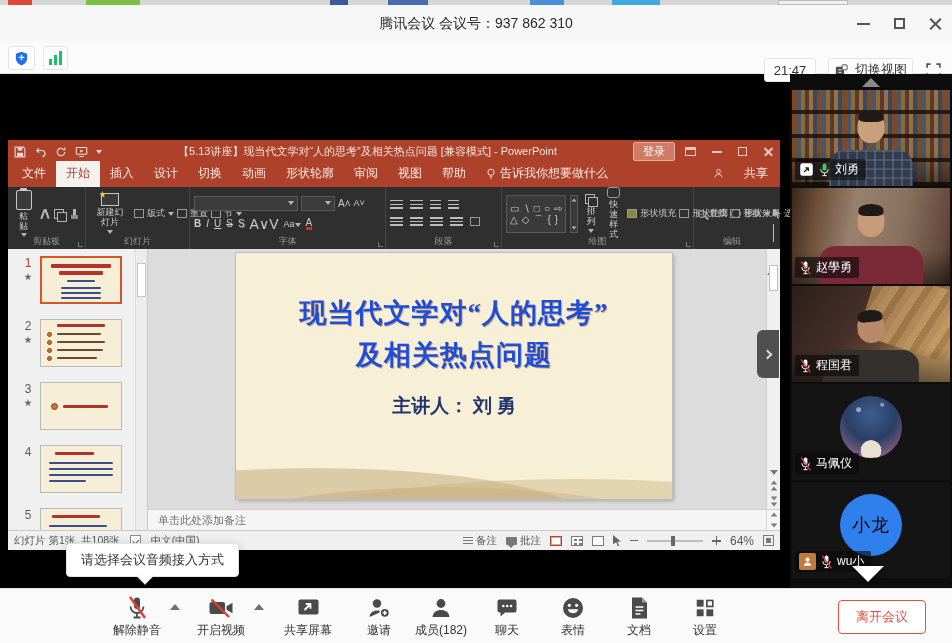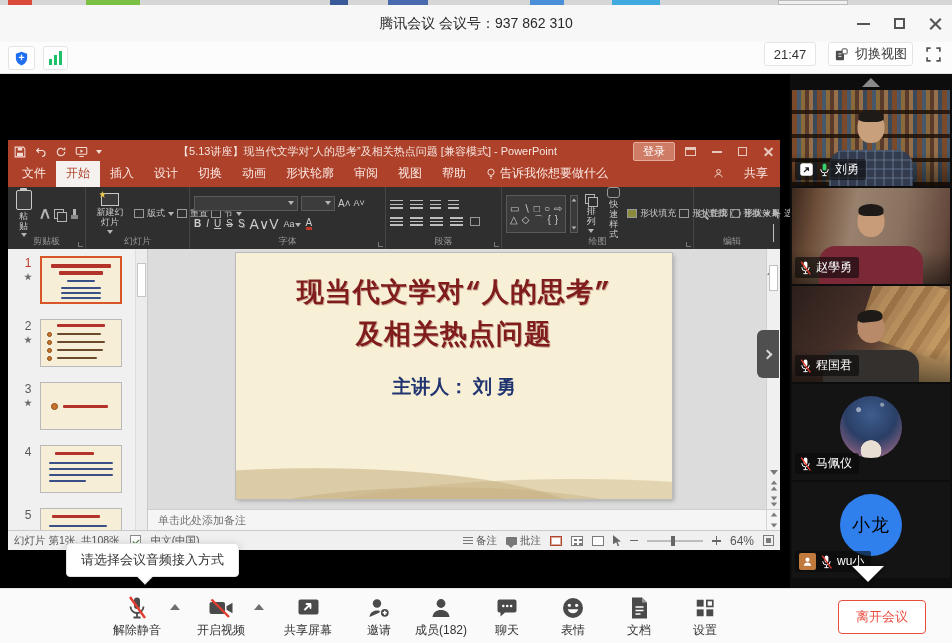--- a/index.html
+++ b/index.html
@@ -20,21 +20,21 @@
   .wc-close { position:relative; width:13px; height:13px; }
   .wc-close::before,.wc-close::after { content:""; position:absolute; left:-1px; top:6px; width:15px; height:2px; background:#555; }
   .wc-close::before { transform:rotate(45deg); } .wc-close::after { transform:rotate(-45deg); }
 
   
   .subbar { position:absolute; left:0; top:42px; width:952px; height:32px; background:#fcfcfc; border-bottom:1px solid #e2e2e2; }
   .subbar-left { position:absolute; left:8px; top:4px; display:flex; gap:8px; }
   .chip { height:24px; border:1px solid #e4e4e4; border-radius:3px; background:#fff; display:flex; align-items:center; justify-content:center; padding:0 5px; }
   .sig { display:flex; align-items:flex-end; gap:2px; height:14px; }
   .sig i { display:block; width:3px; background:#1fc06a; }
-  .subbar-right { position:absolute; right:10px; top:0; display:flex; align-items:center; gap:12px; }
+  .subbar-right { position:absolute; right:10px; top:16px; display:flex; align-items:center; gap:12px; }
   .time-chip { font-size:13px; color:#333; min-width:52px; }
   .view-btn { display:flex; align-items:center; gap:6px; font-size:13px; color:#333; cursor:pointer; }
 
   
   .ppt { position:absolute; left:8px; top:140px; width:772px; height:410px; background:#2f2f2f; }
   .ppt-titlebar { height:23px; background:#ad412a; display:flex; align-items:center; padding:0 6px; color:#f3ddd6; }
   .qat { display:flex; align-items:center; gap:8px; }
   .qat .qi { display:flex; align-items:center; }
   .ppt-title-text { flex:1; text-align:center; font-size:11px; color:#f6e4de; white-space:nowrap; overflow:hidden; }
   .login-btn { background:#cf7c66; border:1px solid #e5ac9c; color:#fff; font-size:11px; padding:1px 9px; border-radius:2px; cursor:pointer; margin-right:10px; }
@@ -107,21 +107,21 @@
   .thumb-scroll .tt { position:absolute; right:1px; top:14px; width:9px; height:34px; background:#fff; border:1px solid #c5c5c5; }
 
   .right-col { flex:1; display:flex; flex-direction:column; min-width:0; }
   .slide-area { flex:1; position:relative; background:#dcdcdc; overflow:hidden; }
   .slide { position:absolute; left:88px; top:4px; width:436px; height:246px; background:#f8efd7; box-shadow:0 0 0 1px #bcbcbc,2px 2px 4px rgba(0,0,0,.25); overflow:hidden; }
   .slide .mountains { position:absolute; left:0; bottom:0; width:100%; height:46%;
      background:
        radial-gradient(120% 90% at 18% 120%, rgba(196,174,126,.55) 0 52%, transparent 53%),
        radial-gradient(130% 95% at 78% 135%, rgba(206,186,140,.5) 0 55%, transparent 56%),
        radial-gradient(100% 70% at 48% 125%, rgba(182,158,112,.4) 0 50%, transparent 51%); }
-  .slide-title { margin-top:21px; text-align:center; font-family:Liberation Mono, monospace; font-weight:bold; font-size:27px; line-height:1.55; color:#7f1d1d; letter-spacing:1px; text-shadow:1px 1px 0 rgba(122,26,18,.35); position:relative; }
+  .slide-title { margin-top:40px; text-align:center; font-family:Liberation Serif, serif; font-weight:bold; font-size:27px; line-height:1.55; color:#1d4ed8; letter-spacing:1px; text-shadow:1px 1px 0 rgba(122,26,18,.35); position:relative; }
   .slide-speaker { margin-top:16px; text-align:center; font-family:"Liberation Serif",serif; font-weight:bold; font-size:19px; color:#20346f; position:relative; }
   .slide-creds { margin:14px auto 0; width:290px; font-family:"Liberation Serif",serif; font-weight:bold; font-size:12.5px; line-height:1.6; color:#20346f; position:relative; }
   .v-scroll { position:absolute; right:0; top:0; width:14px; height:100%; background:#f0f0f0; border-left:1px solid #cfcfcf; }
   .v-scroll .vt { position:absolute; left:2px; top:16px; width:9px; height:26px; background:#fff; border:1px solid #c0c0c0; }
   .arr { width:0; height:0; border-left:4px solid transparent; border-right:4px solid transparent; margin:0 auto; }
   .arr.up { border-bottom:5px solid #7a7a7a; } .arr.down { border-top:5px solid #7a7a7a; }
   .vs-top { padding-top:4px; } 
   .vs-bot { position:absolute; bottom:2px; left:0; right:0; display:flex; flex-direction:column; align-items:center; gap:5px; }
   .dbl { display:flex; flex-direction:column; gap:1px; align-items:center; }
   .dbl .arr { transform:scale(.8); }

